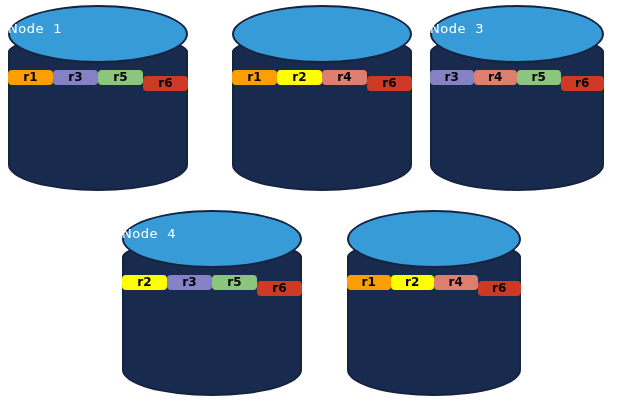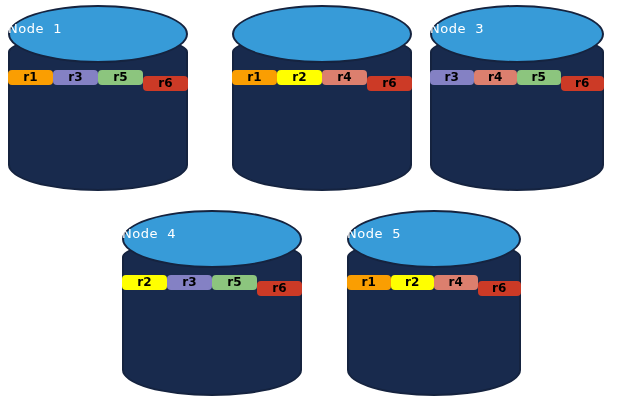--- a/index.html
+++ b/index.html
@@ -127,21 +127,20 @@
       <div class="replica-stack" style="top: 65px;">
         <div class="replica" style="background: rgb(255, 255, 0); width: 119px; margin-bottom: 12px;">r2</div>
         <div class="replica" style="background: rgb(132, 129, 196); width: 119px; margin-bottom: 12px;">r3</div>
         <div class="replica" style="background: rgb(140, 197, 126); width: 119px; margin-bottom: 12px;">r5</div>
         <div class="replica" style="background: rgb(204, 58, 38); width: 119px; margin-bottom: 0px;">r6</div>
       </div>
     </div>
     <div class="node" style="left: 347px; top: 210px; width: 174px; height: 186px;">
       <div class="cyl-body" style="top: 29px; height: 157px; background: rgb(24, 42, 77); border-color: rgb(21, 35, 63);"></div>
       <div class="cyl-top" style="top: 0px; height: 58px; background: rgb(55, 155, 216); border-color: rgb(21, 35, 63);"></div>
-      <div class="node-label" style="top: 16px; color: rgb(255, 255, 255);">Node  5</div>
       <div class="replica-stack" style="top: 65px;">
         <div class="replica" style="background: rgb(250, 158, 2); width: 115px; margin-bottom: 12px;">r1</div>
         <div class="replica" style="background: rgb(255, 255, 0); width: 115px; margin-bottom: 12px;">r2</div>
         <div class="replica" style="background: rgb(220, 127, 110); width: 115px; margin-bottom: 12px;">r4</div>
         <div class="replica" style="background: rgb(204, 58, 38); width: 115px; margin-bottom: 0px;">r6</div>
       </div>
     </div>
   </div>
 
 </body></html>

